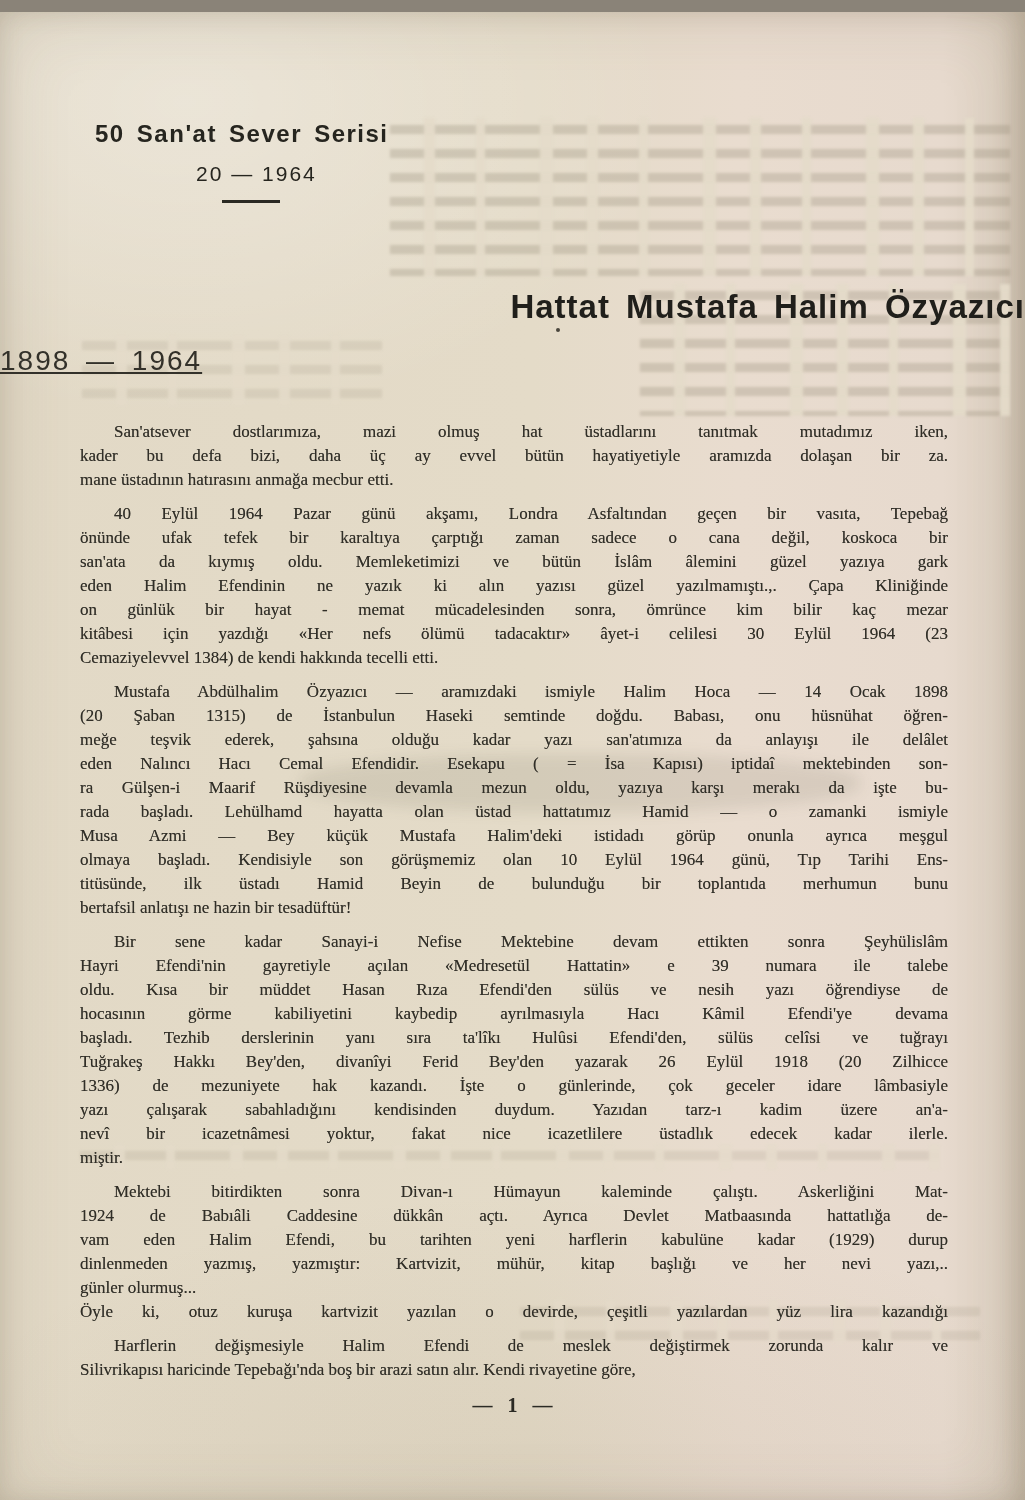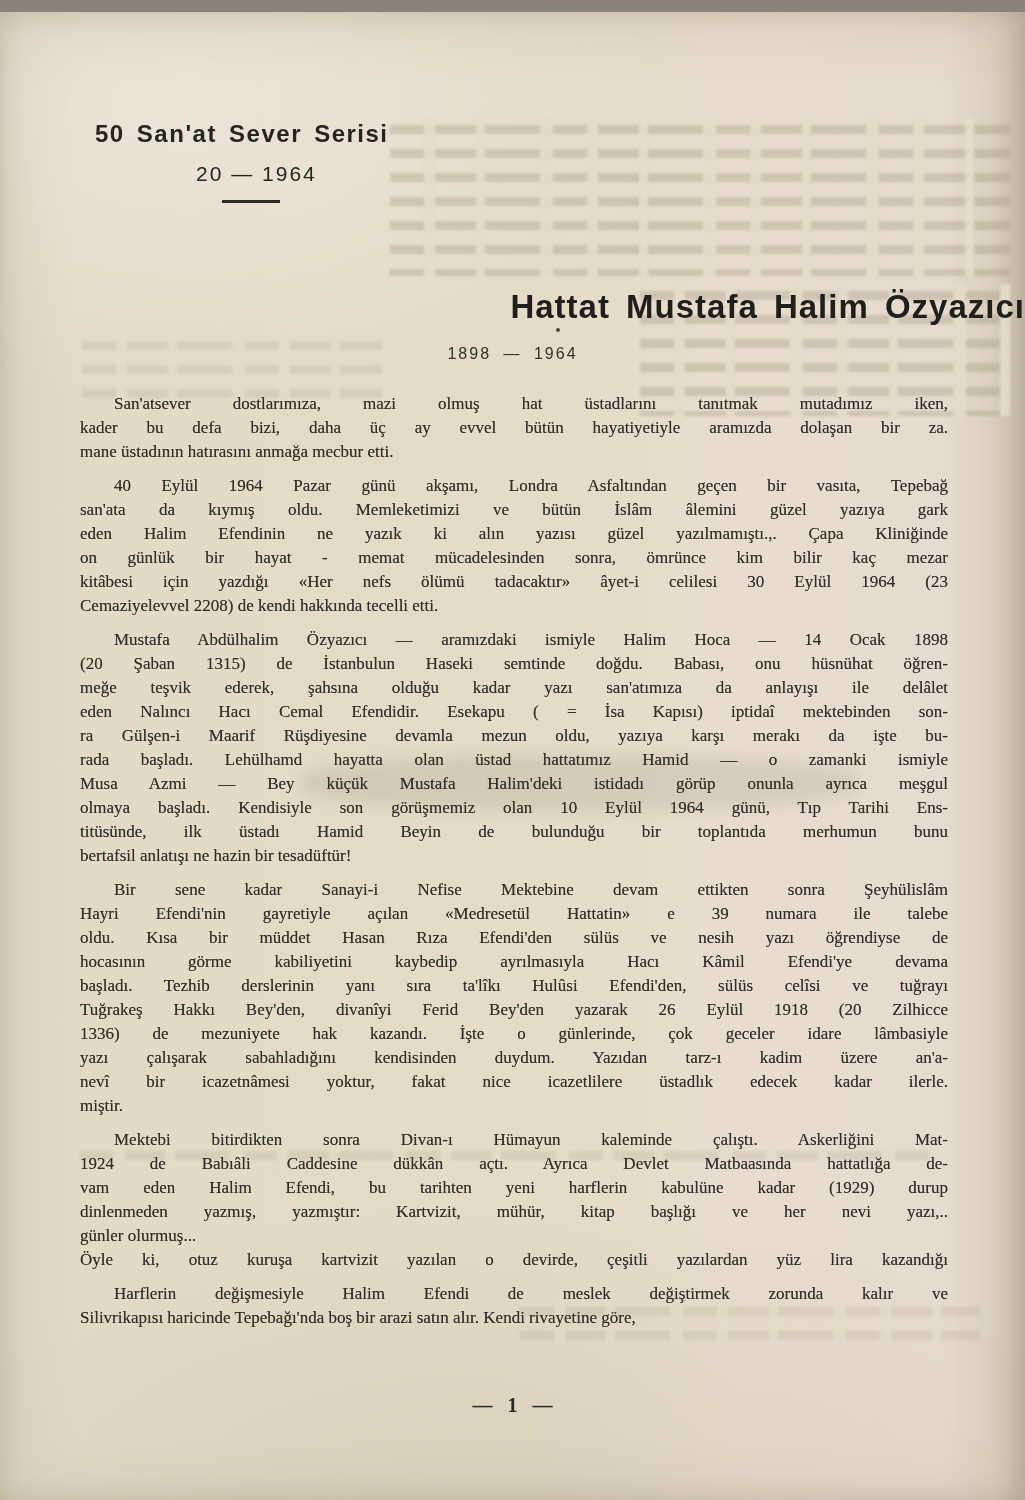--- a/index.html
+++ b/index.html
@@ -42,29 +42,30 @@
     font-family: "Liberation Sans", sans-serif;
     font-weight: bold; font-size: 33px; letter-spacing: 1px; color: #201f1b;
     word-spacing: 6px;
   }
   .ink-dot {
     position: absolute; left: 556px; top: 316px;
     width: 4px; height: 4px; border-radius: 50%; background: #4a463d;
   }
   .life-dates {
     position: absolute; left: 0; top: 333px; width: 1025px;
-    text-align: center;
+    text-align: left;
     font-family: "Liberation Sans", sans-serif;
-    font-size: 16px; letter-spacing: 2px; color: #33312a;
+    font-size: 28px; letter-spacing: 2px; color: #33312a;
     word-spacing: 6px;
+    text-decoration: underline;
   }
 
   
   .body-text {
-    position: absolute; left: 80px; top: 380px; width: 868px;
+    position: absolute; left: 80px; top: 408px; width: 868px;
     font-size: 17px; color: #302e27;
     text-shadow: 0 0 0.5px rgba(46,44,38,0.55);
   }
   .para + .para { margin-top: 10px; }
   .tline {
     height: 24px; line-height: 24px;
     overflow: hidden;
     text-align: justify;
     text-align-last: justify;
   }
@@ -122,25 +123,26 @@
   <div class="life-dates">1898 — 1964</div>
 
   <div class="body-text">
       <div class="para">
         <div class="tline first">San'atsever dostlarımıza, mazi olmuş hat üstadlarını tanıtmak mutadımız iken,</div>
         <div class="tline">kader bu defa bizi, daha üç ay evvel bütün hayatiyetiyle aramızda dolaşan bir za.</div>
         <div class="tline last">mane üstadının hatırasını anmağa mecbur etti.</div>
       </div>
       <div class="para">
         <div class="tline first">40 Eylül 1964 Pazar günü akşamı, Londra Asfaltından geçen bir vasıta, Tepebağ</div>
+        <div class="tline">önünde ufak tefek bir karaltıya çarptığı zaman sadece o cana değil, koskoca bir</div>
         <div class="tline">san'ata da kıymış oldu. Memleketimizi ve bütün İslâm âlemini güzel yazıya gark</div>
         <div class="tline">eden Halim Efendinin ne yazık ki alın yazısı güzel yazılmamıştı.,. Çapa Kliniğinde</div>
         <div class="tline">on günlük bir hayat - memat mücadelesinden sonra, ömrünce kim bilir kaç mezar</div>
         <div class="tline">kitâbesi için yazdığı «Her nefs ölümü tadacaktır» âyet-i celilesi 30 Eylül 1964 (23</div>
-        <div class="tline last">Cemaziyelevvel 2208) de kendi hakkında tecelli etti.</div>
+        <div class="tline last">Cemaziyelevvel 1384) de kendi hakkında tecelli etti.</div>
       </div>
       <div class="para">
         <div class="tline first">Mustafa Abdülhalim Özyazıcı — aramızdaki ismiyle Halim Hoca — 14 Ocak 1898</div>
         <div class="tline">(20 Şaban 1315) de İstanbulun Haseki semtinde doğdu. Babası, onu hüsnühat öğren-</div>
         <div class="tline">meğe teşvik ederek, şahsına olduğu kadar yazı san'atımıza da anlayışı ile delâlet</div>
         <div class="tline">eden Nalıncı Hacı Cemal Efendidir. Esekapu ( = İsa Kapısı) iptidaî mektebinden son-</div>
         <div class="tline">ra Gülşen-i Maarif Rüşdiyesine devamla mezun oldu, yazıya karşı merakı da işte bu-</div>
         <div class="tline">rada başladı. Lehülhamd hayatta olan üstad hattatımız Hamid — o zamanki ismiyle</div>
         <div class="tline">Musa Azmi — Bey küçük Mustafa Halim'deki istidadı görüp onunla ayrıca meşgul</div>
         <div class="tline">olmaya başladı. Kendisiyle son görüşmemiz olan 10 Eylül 1964 günü, Tıp Tarihi Ens-</div>

